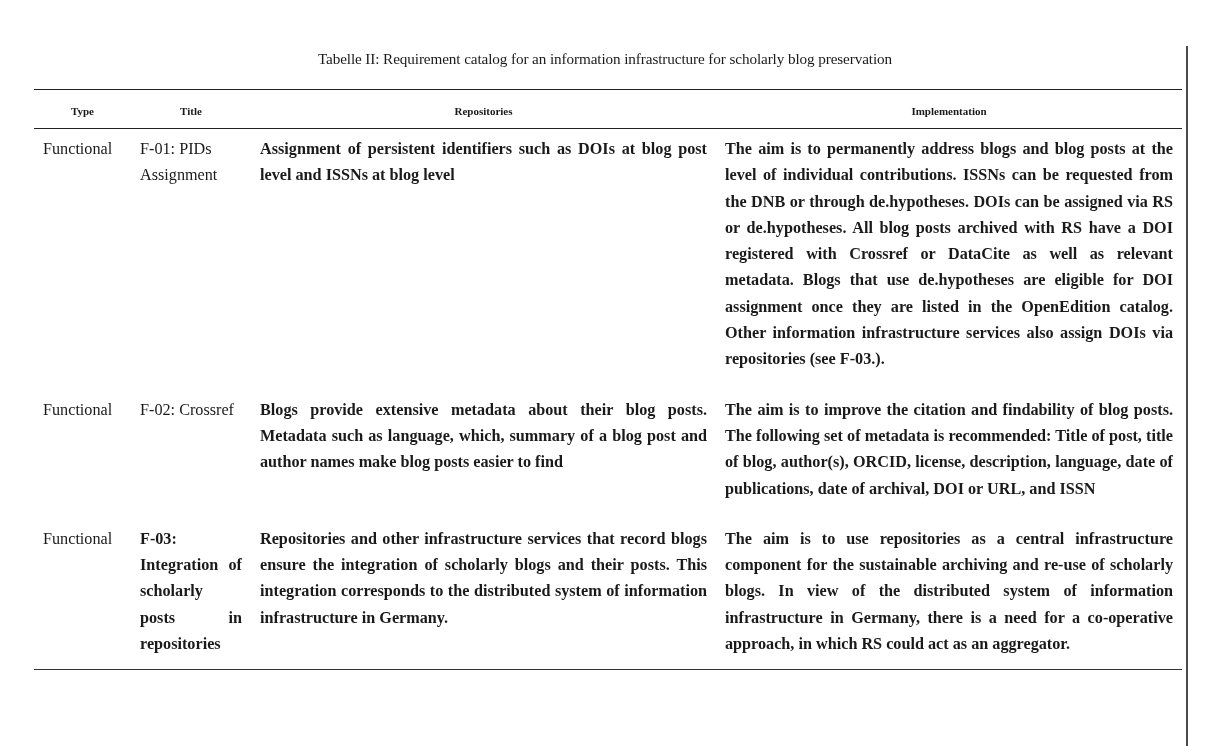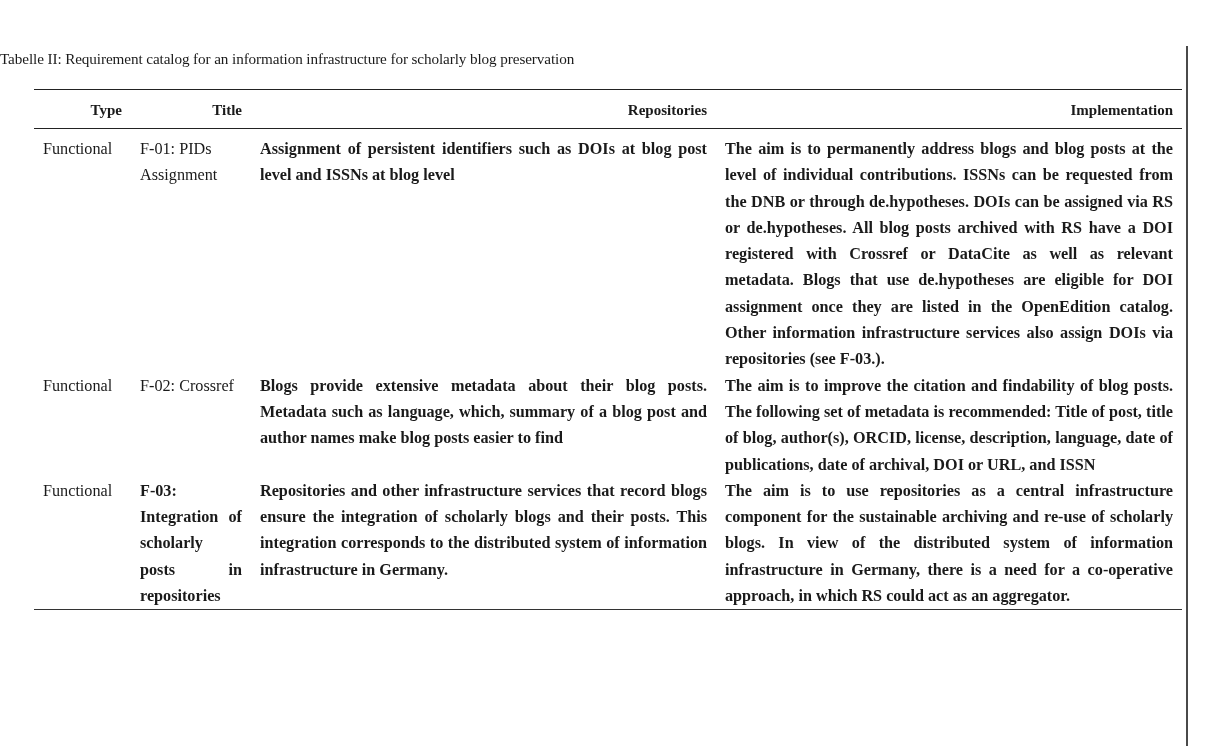--- a/index.html
+++ b/index.html
@@ -7,38 +7,38 @@
       width: 1230px; height: 746px; position: relative; overflow: hidden;
       font-family: "DejaVu Serif", "Liberation Serif", serif;
       color: #1a1a1a;
     }
     .page-edge {
       position: absolute; left: 1186px; top: 46px; width: 2px; height: 700px;
       background: #4a4a4a;
     }
     .caption {
       position: absolute; left: 0; top: 50px; width: 1210px;
-      font-size: 15.2px; letter-spacing: -0.1px;
+      text-align: center; font-size: 15.2px; letter-spacing: -0.1px;
       font-family: "Liberation Serif", serif;
     }
     .table-wrap {
       position: absolute; left: 34px; top: 89px; width: 1148px;
     }
     table {
       border-collapse: collapse; width: 1148px; table-layout: fixed;
       font-family: "Liberation Serif", serif; font-size: 16.2px;
     }
     thead tr { border-top: 1.6px solid #222; border-bottom: 1.2px solid #222; }
     tbody tr.last { border-bottom: 1.8px solid #333; }
     th {
-      text-align: right; font-weight: bold; padding: 9px 9px 6px 9px;
-      height: 23px; font-size: 15px;
+      text-align: center; font-weight: bold; padding: 9px 9px 6px 9px;
+      height: 23px; font-size: 11px;
     }
     td {
-      vertical-align: top; padding: 0 9px; line-height: 26.3px;
+      vertical-align: top; padding: 12px 9px; line-height: 26.3px;
     }
     tbody tr:first-child td { padding-top: 7px; }
     td.just { text-align: justify; font-weight: bold; }
     col.c-type { width: 97px; }
     col.c-name { width: 120px; }
     col.c-desc { width: 465px; }
     col.c-impl { width: 466px; }
   </style>
 </head>
 <body>

